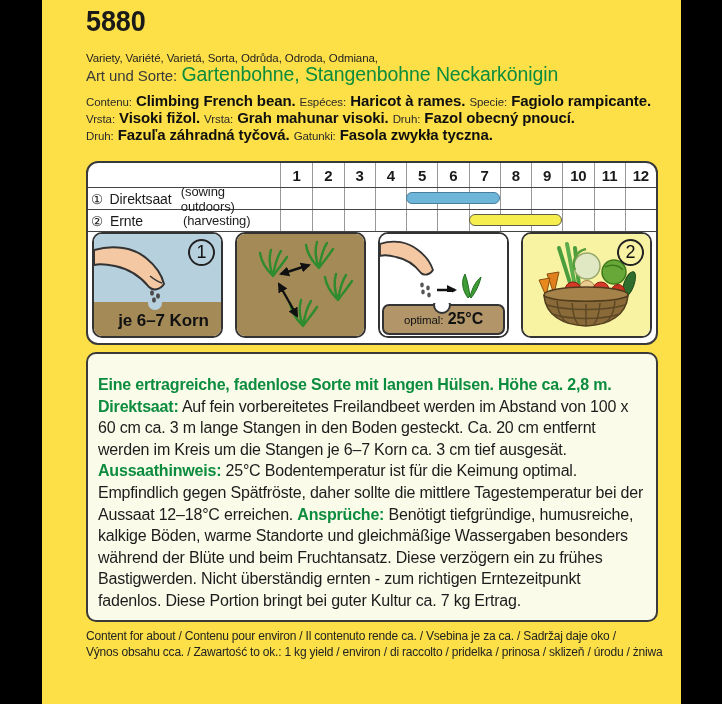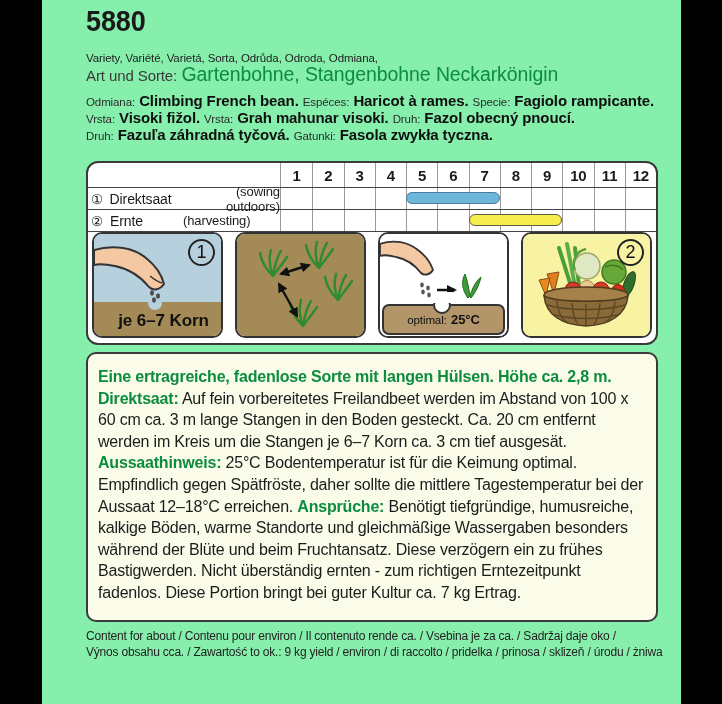--- a/index.html
+++ b/index.html
@@ -1,63 +1,63 @@
 <!DOCTYPE html>
 <html><head>
 <meta charset="utf-8">
 <style>
   html,body{margin:0;padding:0;}
   body{
     width:722px;height:704px;position:relative;background:#000;
     font-family:"Liberation Sans",sans-serif;color:#1a1a1a;overflow:hidden;
     letter-spacing:-0.1px;
   }
-  .sheet{position:absolute;left:42px;top:0;width:639px;height:704px;background:#86efac;}
+  .sheet{position:absolute;left:42px;top:0;width:639px;height:704px;background:#fde047;}
   .blk{position:absolute;left:44px;width:572px;}
 
   
   .code{top:4px;font-size:30px;font-weight:bold;transform:scaleX(.9);transform-origin:left;}
   .variety-line{top:52px;font-size:11.5px;color:#222;white-space:nowrap;}
   .art-line{top:63px;white-space:nowrap;}
   .art-label{font-size:15px;color:#3a3a3a;}
   .art-value{font-size:19.5px;font-weight:normal;color:#0c8c3e;}
   .species{top:93px;font-size:15px;line-height:16.2px;}
   .species .sl{font-size:11.5px;color:#2a2a2a;}
   .species .sv{font-weight:bold;color:#0f0f0f;margin-top:19px;}
   .species div{white-space:nowrap;}
 
   
   .calbox{top:161px;height:184px;border:2px solid #3a3a3a;border-radius:12px;box-sizing:border-box;background:#fff;}
   .cal-row{display:flex;height:21px;border-top:1.5px solid #444;}
   .cal-head{display:flex;height:24px;border-top:none;}
   .cal-label{width:192px;display:flex;align-items:center;padding-left:3px;box-sizing:border-box;}
   .cal-num{width:19px;font-size:13.5px;}
   .cal-name{width:73px;font-weight:normal;font-size:14px;}
-  .cal-sub{font-size:13px;color:#1c1c1c;text-align:right;}
+  .cal-sub{font-size:13px;color:#1c1c1c;}
   .cal-months{flex:1;display:grid;grid-template-columns:repeat(12,1fr);position:relative;border-left:1px solid #999;}
   .cal-months .mc{border-left:1px solid #999;}
   .cal-months .mc:first-child{border-left:none;}
   .cal-head .mc{display:flex;align-items:center;justify-content:center;font-weight:bold;font-size:15px;}
   .bar{position:absolute;top:3.5px;height:12px;border-radius:8px;border:1.5px solid #555;box-sizing:border-box;}
   .cal-bottom{border-top:1.5px solid #444;height:0;}
 
   
   .pics{position:absolute;left:4px;right:4px;top:69px;display:flex;justify-content:space-between;}
   .pic{width:131px;height:106px;border:2px solid #333;border-radius:10px;position:relative;overflow:hidden;box-sizing:border-box;background:#fff;}
   .pic svg{position:absolute;left:0;top:0;}
   .pic-caption{position:absolute;left:0;right:0;bottom:5px;text-align:center;font-weight:bold;font-size:17px;color:#111;padding-left:12px;}
   .pic-caption3{position:absolute;left:0;right:0;bottom:8px;text-align:center;color:#111;}
   .cap-sm{font-size:11.5px;font-weight:normal;margin-top:41px;}
-  .cap-bg{font-size:13px;font-weight:bold;}
+  .cap-bg{font-size:16px;font-weight:bold;}
   .badge{position:absolute;top:5px;right:6px;width:27px;height:27px;border:2.5px solid #222;border-radius:50%;
     display:flex;align-items:center;justify-content:center;font-size:18px;color:#111;box-sizing:border-box;}
 
   
   .desc{top:352px;height:270px;border:2px solid #3a3a3a;border-radius:10px;background:#fafbe9;
-    box-sizing:border-box;padding:12px 10px;font-size:16px;line-height:21.6px;letter-spacing:-0.2px;color:#1c1c1c;}
+    box-sizing:border-box;padding:20px 10px;font-size:16px;line-height:21.6px;letter-spacing:-0.2px;color:#1c1c1c;}
   .grn{color:#0c8c3e;font-weight:bold;}
   .desc-headline{display:block;white-space:nowrap;}
 
   
   .footer{top:629px;font-size:12px;line-height:15.5px;color:#222;letter-spacing:-0.2px;white-space:nowrap;}
 </style>
 </head>
 <body>
 
 <div class="sheet">
@@ -66,21 +66,21 @@
 
   <div class="blk variety-line">Variety, Variété, Varietá, Sorta, Odrůda, Odroda, Odmiana,</div>
 
   <div class="blk art-line">
     <span class="art-label">Art und Sorte:</span>
     <span class="art-value">Gartenbohne, Stangenbohne Neckarkönigin</span>
   </div>
 
   <div class="blk species">
     <div>
-      <span class="sl">Odmiana:</span>
+      <span class="sl">Contenu:</span>
       <span class="sv">Climbing French bean. </span>
       <span class="sl">Espéces:</span>
       <span class="sv">Haricot à rames. </span>
       <span class="sl">Specie:</span>
       <span class="sv">Fagiolo rampicante.</span>
     </div>
     <div>
       <span class="sl">Vrsta:</span>
       <span class="sv">Visoki fižol. </span>
       <span class="sl">Vrsta:</span>
@@ -252,16 +252,16 @@
     <div>
       <span class="grn">Direktsaat:</span><span> Auf fein vorbereitetes Freilandbeet werden im Abstand von 100 x 60 cm ca. 3 m lange Stangen in den Boden gesteckt. Ca. 20 cm entfernt werden im Kreis um die Stangen je 6–7 Korn ca. 3 cm tief ausgesät.</span>
     </div>
     <div>
       <span class="grn">Aussaathinweis:</span><span> 25°C Bodentemperatur ist für die Keimung optimal. Empfindlich gegen Spätfröste, daher sollte die mittlere Tagestemperatur bei der Aussaat 12–18°C erreichen. </span><span class="grn">Ansprüche:</span><span> Benötigt tiefgründige, humusreiche, kalkige Böden, warme Standorte und gleichmäßige Wassergaben besonders während der Blüte und beim Fruchtansatz. Diese verzögern ein zu frühes Bastigwerden. Nicht überständig ernten - zum richtigen Erntezeitpunkt fadenlos. Diese Portion bringt bei guter Kultur ca. 7 kg Ertrag.</span>
     </div>
   </div>
 
   <div class="blk footer">
     <div>Content for about / Contenu pour environ / Il contenuto rende ca. / Vsebina je za ca. / Sadržaj daje oko /</div>
-    <div>Výnos obsahu cca. / Zawartość to ok.: 9 kg yield / environ / di raccolto / pridelka / prinosa / sklizeň / úrodu / żniwa</div>
+    <div>Výnos obsahu cca. / Zawartość to ok.: 1 kg yield / environ / di raccolto / pridelka / prinosa / sklizeň / úrodu / żniwa</div>
   </div>
 
 </div>
 
 </body></html>

